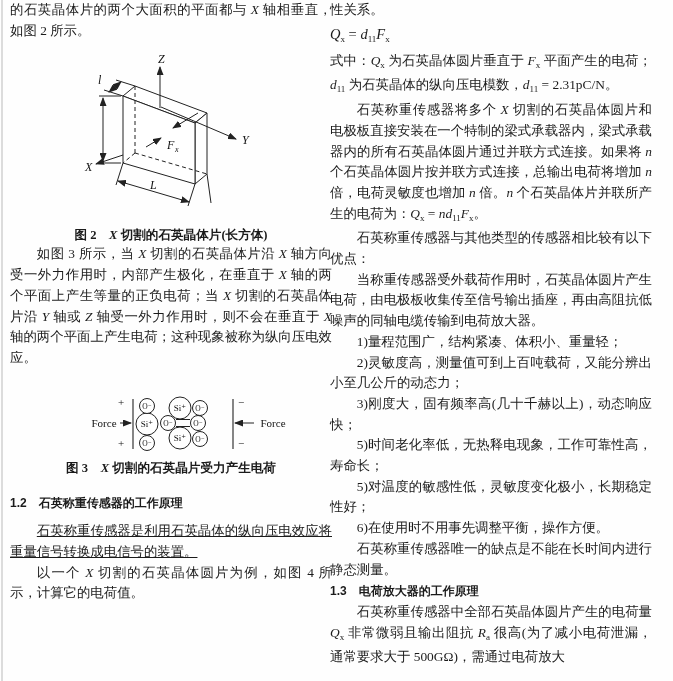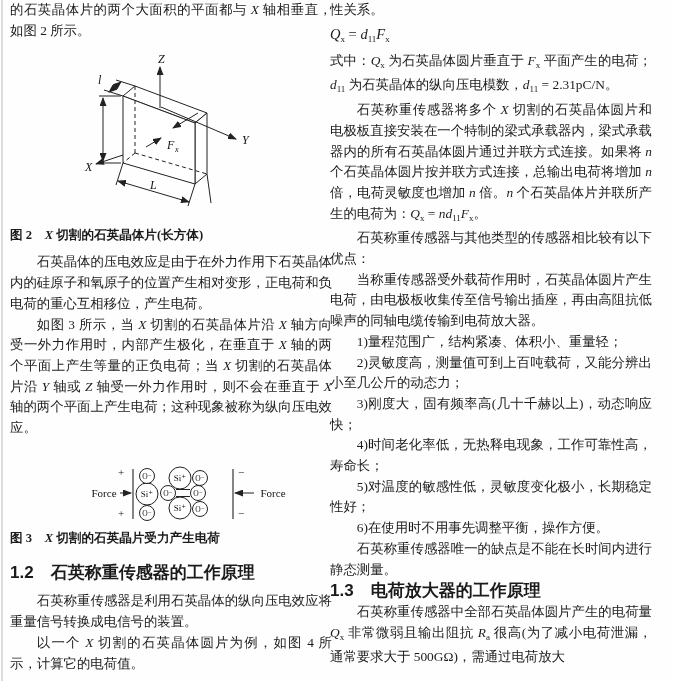--- a/index.html
+++ b/index.html
@@ -6,33 +6,33 @@
   html,body { width:673px; height:681px; background:#ffffff; overflow:hidden; }
   body { font-family:"Liberation Serif","DejaVu Serif",serif; color:#1b1b1b; }
   .page { position:relative; width:673px; height:681px; background:#fefefe; }
   .scan-edge { position:absolute; left:1px; top:0; width:2px; height:100%; background:#c9c9c9; opacity:.65; }
   .col { position:absolute; top:0; width:322px; font-size:13.4px; line-height:20.7px; text-align:justify; }
   .col-left { left:10px; }
   .col-right { left:330px; }
   p.ind { text-indent:2em; }
   .m { font-style:italic; }
   .sb { font-size:9px; vertical-align:-3px; }
-  h3 { font-family:"Liberation Sans","DejaVu Sans",sans-serif; font-size:17px; font-weight:700; line-height:20.7px; }
+  h3 { font-family:"Liberation Sans","DejaVu Sans",sans-serif; font-size:12px; font-weight:700; line-height:20.7px; }
   h3.h12 { margin:16px 0 8px 0; }
   h3.h13 { margin:1px 0 0 0; }
   figure { display:block; }
   figure svg { display:block; }
   .fig2 { margin-top:10px; }
   .fig2 svg { margin-left:60px; }
   .fig3 { margin-top:26px; }
   .fig3 svg { margin-left:78px; }
-  figcaption { font-size:12.6px; font-weight:700; line-height:18px; margin-top:3px; }
+  figcaption { text-align:center; font-size:12.6px; font-weight:700; line-height:18px; margin-top:3px; }
   .fig3 figcaption { margin-top:6px; }
   .p-piezo { margin-top:8px; }
-  .p-sensor { margin-top:0; }
+  .p-sensor { margin-top:0;text-decoration:underline; }
   .eq { font-size:14.5px; line-height:24px; margin-top:1px; }
   .figtext { font-family:"Liberation Serif","DejaVu Serif",serif; }
 </style>
 </head>
 <body>
 
 <div class="page">
   <div class="scan-edge"></div>
 
   <div class="col col-left">
@@ -72,21 +72,20 @@
           <text x="15" y="120">X</text>
           <text x="97" y="98">F</text>
           <text x="105" y="101" font-size="8">x</text>
           <text x="28" y="33">l</text>
           <text x="80" y="138">L</text>
         </g>
       </svg>
       <figcaption><span>图 2　</span><span class="m">X</span><span> 切割的石英晶体片(长方体)</span></figcaption>
     </figure>
 
-    <p class="ind p-piezo">石英晶体的压电效应是由于在外力作用下石英晶体内的硅原子和氧原子的位置产生相对变形，正电荷和负电荷的重心互相移位，产生电荷。</p>
     <p class="ind"><span>如图 3 所示，当 </span><span class="m">X</span><span> 切割的石英晶体片沿 </span><span class="m">X</span><span> 轴方向受一外力作用时，内部产生极化，在垂直于 </span><span class="m">X</span><span> 轴的两个平面上产生等量的正负电荷；当 </span><span class="m">X</span><span> 切割的石英晶体片沿 </span><span class="m">Y</span><span> 轴或 </span><span class="m">Z</span><span> 轴受一外力作用时，则不会在垂直于 </span><span class="m">X</span><span> 轴的两个平面上产生电荷；这种现象被称为纵向压电效应。</span></p>
 
     <figure class="fig3">
       <svg viewBox="0 0 205 58" width="205" height="58">
         <defs>
           <marker id="arwB" markerWidth="9" markerHeight="7" refX="8" refY="3.5" orient="auto-start-reverse">
             <path d="M0,0 L9,3.5 L0,7 Z" fill="#222"></path>
           </marker>
         </defs>
         <g stroke="#222" stroke-width="1.1" fill="none">
@@ -141,20 +140,20 @@
   <div class="col col-right">
     <p>性关系。</p>
     <div class="eq"><span class="m">Q</span><span class="sb">x</span><span> = </span><span class="m">d</span><span class="sb">11</span><span class="m">F</span><span class="sb">x</span></div>
     <p><span>式中：</span><span class="m">Q</span><span class="sb">x</span><span> 为石英晶体圆片垂直于 </span><span class="m">F</span><span class="sb">x</span><span> 平面产生的电荷；</span><span class="m">d</span><span class="sb">11</span><span> 为石英晶体的纵向压电模数，</span><span class="m">d</span><span class="sb">11</span><span> = 2.31pC/N。</span></p>
     <p class="ind"><span>石英称重传感器将多个 </span><span class="m">X</span><span> 切割的石英晶体圆片和电极板直接安装在一个特制的梁式承载器内，梁式承载器内的所有石英晶体圆片通过并联方式连接。如果将 </span><span class="m">n</span><span> 个石英晶体圆片按并联方式连接，总输出电荷将增加 </span><span class="m">n</span><span> 倍，电荷灵敏度也增加 </span><span class="m">n</span><span> 倍。</span><span class="m">n</span><span> 个石英晶体片并联所产生的电荷为：</span><span class="m">Q</span><span class="sb">x</span><span> = </span><span class="m">nd</span><span class="sb">11</span><span class="m">F</span><span class="sb">x</span><span>。</span></p>
     <p class="ind">石英称重传感器与其他类型的传感器相比较有以下优点：</p>
     <p class="ind">当称重传感器受外载荷作用时，石英晶体圆片产生电荷，由电极板收集传至信号输出插座，再由高阻抗低噪声的同轴电缆传输到电荷放大器。</p>
     <p class="ind">1)量程范围广，结构紧凑、体积小、重量轻；</p>
     <p class="ind">2)灵敏度高，测量值可到上百吨载荷，又能分辨出小至几公斤的动态力；</p>
     <p class="ind">3)刚度大，固有频率高(几十千赫以上)，动态响应快；</p>
-    <p class="ind">4)时间老化率低，无热释电现象，工作可靠性高，寿命长；</p>
+    <p class="ind">5)时间老化率低，无热释电现象，工作可靠性高，寿命长；</p>
     <p class="ind">5)对温度的敏感性低，灵敏度变化极小，长期稳定性好；</p>
     <p class="ind">6)在使用时不用事先调整平衡，操作方便。</p>
     <p class="ind">石英称重传感器唯一的缺点是不能在长时间内进行静态测量。</p>
     <h3 class="h13">1.3　电荷放大器的工作原理</h3>
     <p class="ind"><span>石英称重传感器中全部石英晶体圆片产生的电荷量 </span><span class="m">Q</span><span class="sb">x</span><span> 非常微弱且输出阻抗 </span><span class="m">R</span><span class="sb">a</span><span> 很高(为了减小电荷泄漏，通常要求大于 500GΩ)，需通过电荷放大</span></p>
   </div>
 </div>
 
 </body></html>

